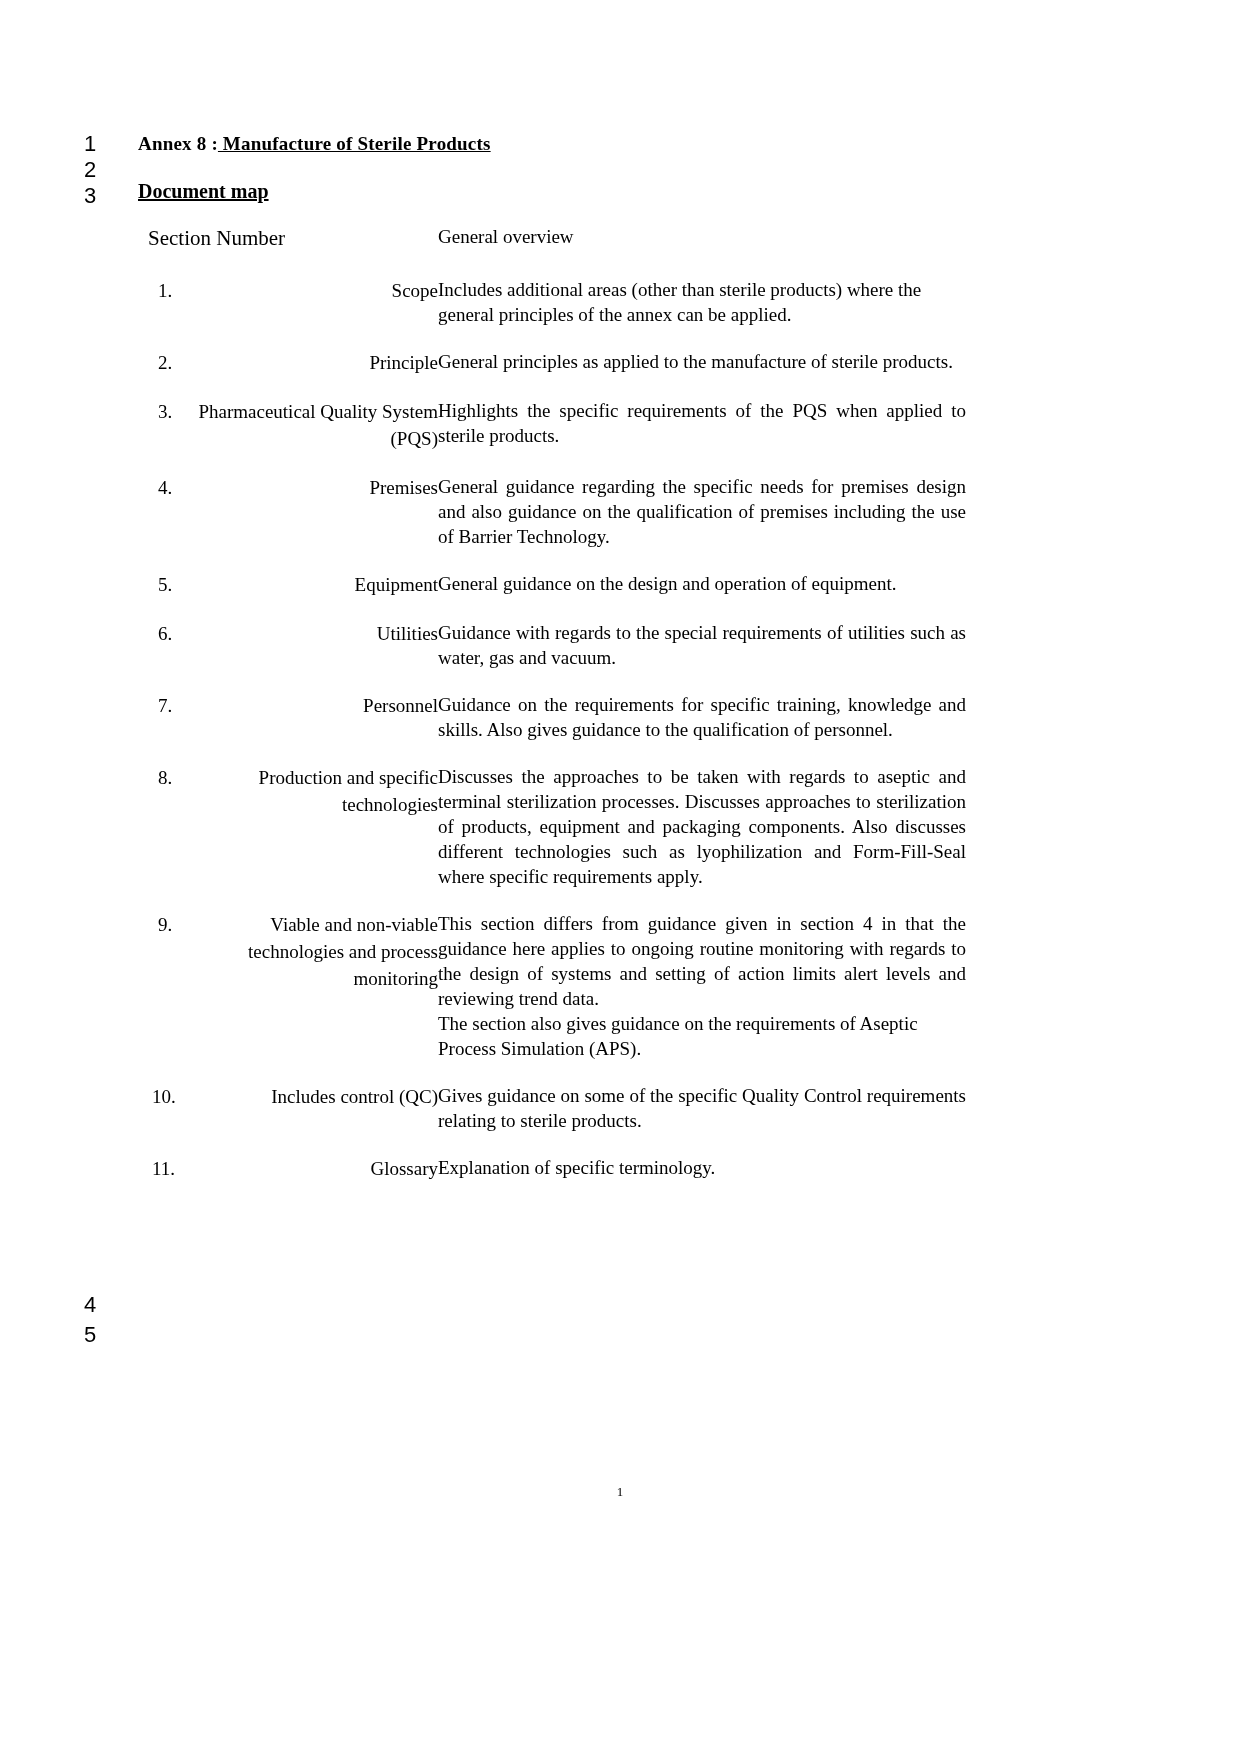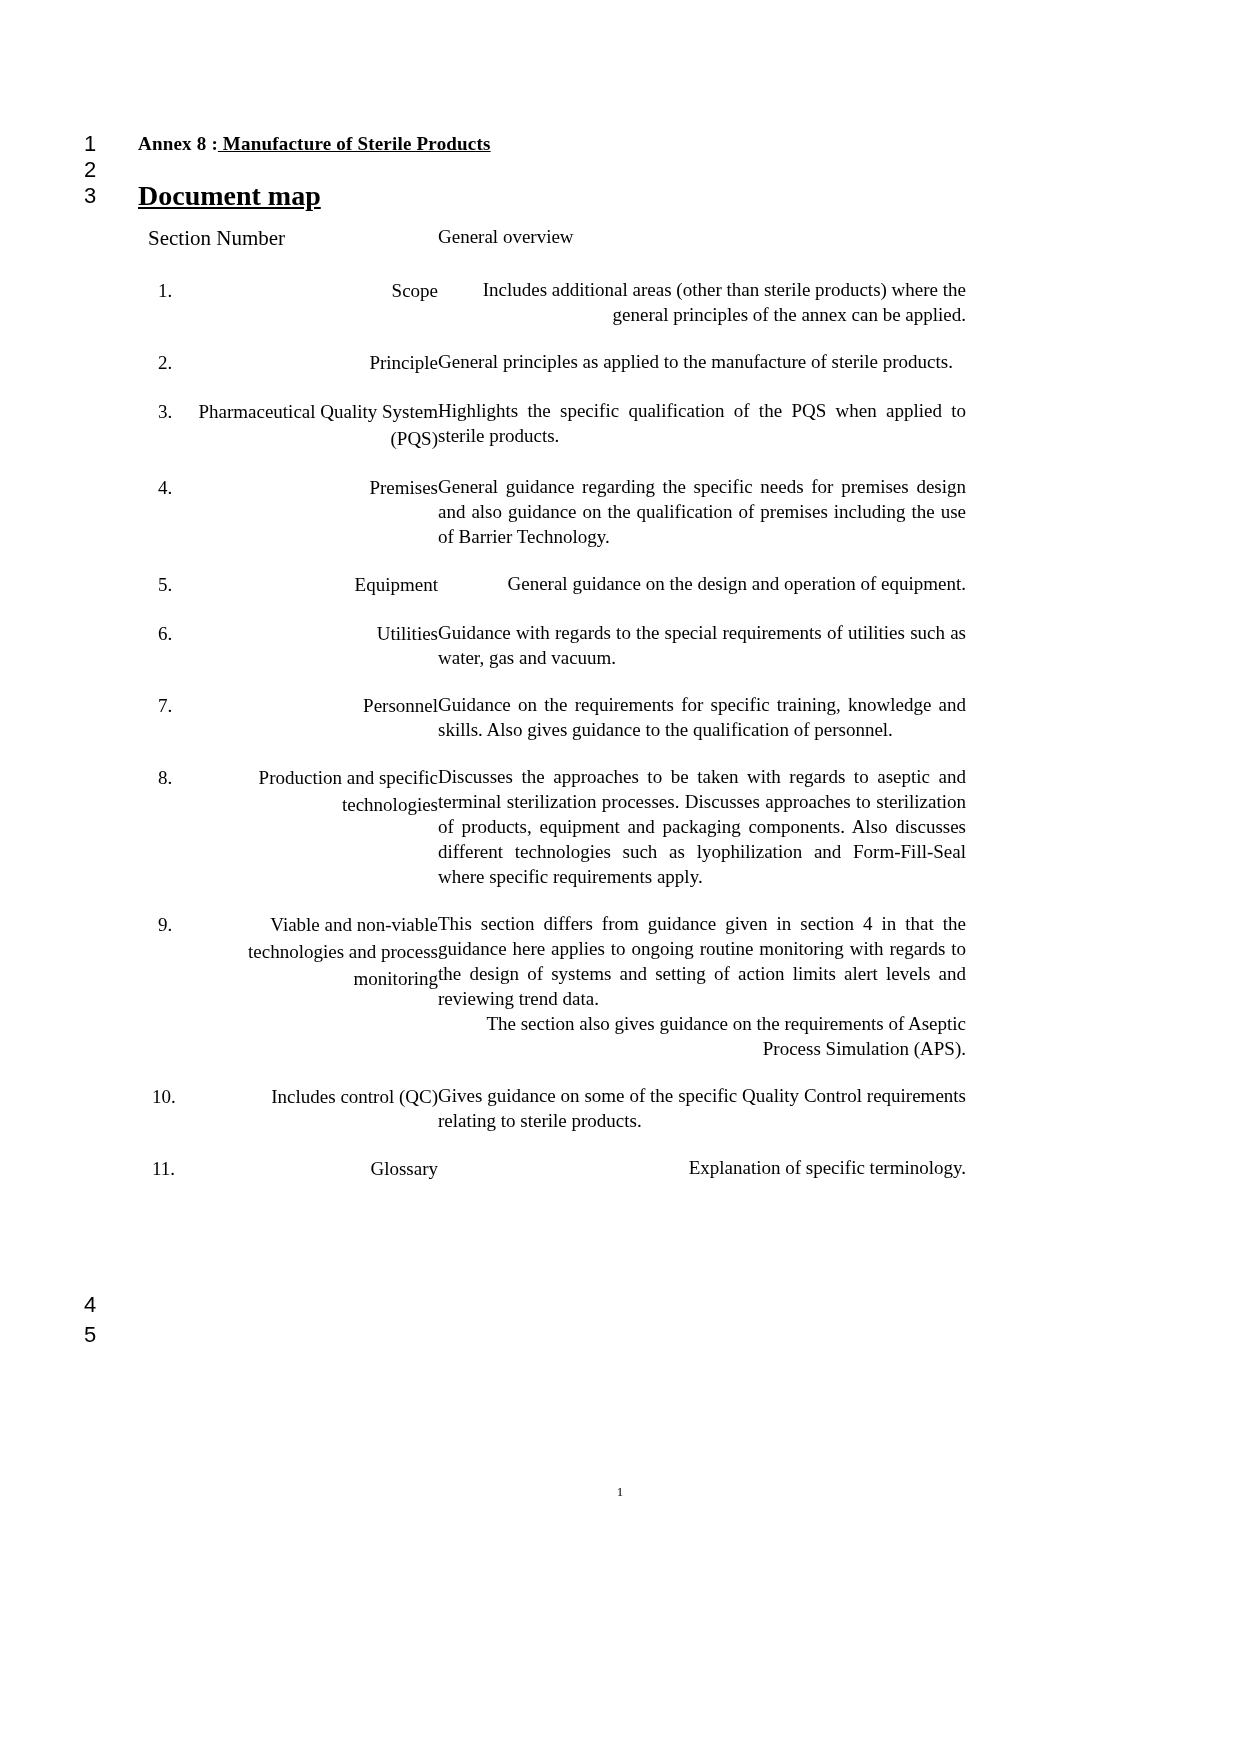--- a/index.html
+++ b/index.html
@@ -49,21 +49,21 @@
     letter-spacing: .2px;
     white-space: nowrap;
   }
   .doc-title .plain { text-decoration: none; }
   .doc-title .und { text-decoration: underline; text-align: center; }
 
   .section-heading {
     position: absolute;
     left: 138px;
     top: 180px;
-    font-size: 28px;
+    font-size: 20px;
     font-weight: bold;
     text-decoration: underline;
   }
 
   
   .map-table {
     position: absolute;
     left: 148px;
     top: 226px;
     width: 828px;
@@ -114,21 +114,21 @@
     line-height: 25px;
     text-align: justify;
     text-justify: inter-word;
   }
   .col-right p {
     margin: 0;
   }
   .col-right p + p {
   }
   .nojustify {
-    text-align: right;
+    text-align: left;
   }
 
   
   .footer-page {
     position: absolute;
     left: 0;
     right: 0;
     top: 1484px;
     text-align: center;
     font-size: 13px;
@@ -175,21 +175,21 @@
         <p>General principles as applied to the manufacture of sterile products.</p>
       </div>
     </div>
 
     <div class="row">
       <div class="col-left">
         <div class="idx">3.</div>
         <div class="label">Pharmaceutical Quality System (PQS)</div>
       </div>
       <div class="col-right">
-        <p>Highlights the specific qualification of the PQS when applied to sterile products.</p>
+        <p>Highlights the specific requirements of the PQS when applied to sterile products.</p>
       </div>
     </div>
 
     <div class="row">
       <div class="col-left">
         <div class="idx">4.</div>
         <div class="label">Premises</div>
       </div>
       <div class="col-right">
         <p>General guidance regarding the specific needs for premises design and also guidance on the qualification of premises including the use of Barrier Technology.</p>

